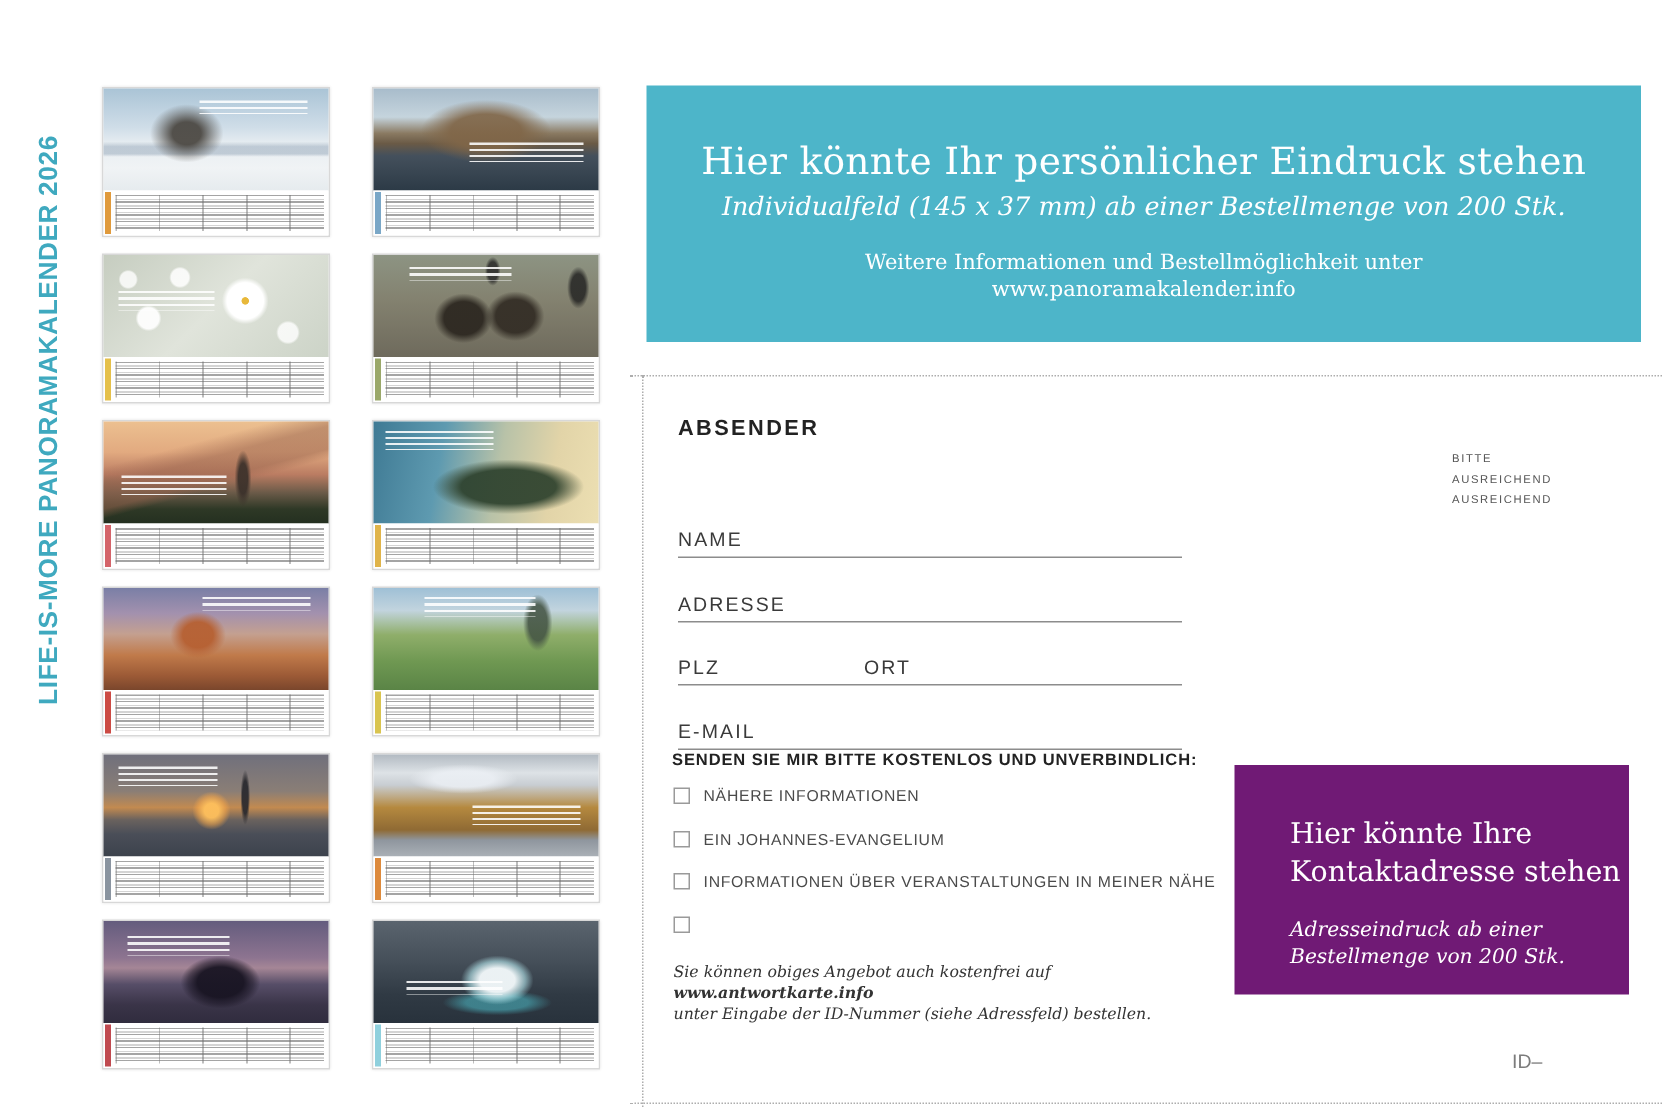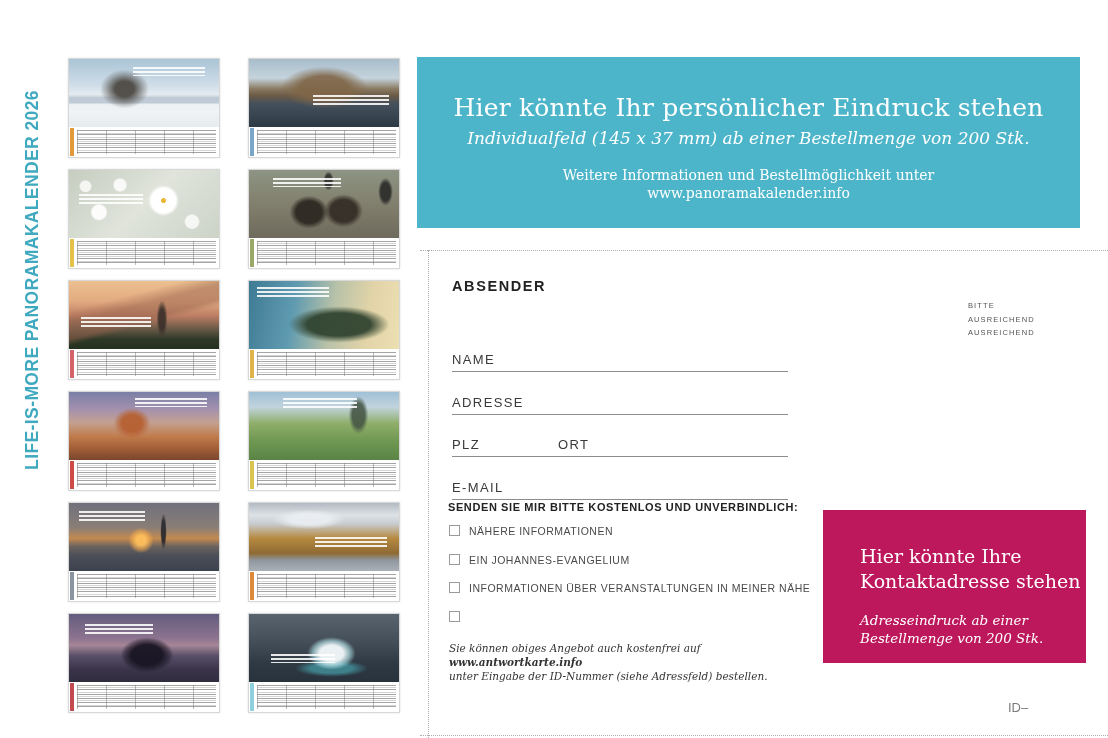--- a/index.html
+++ b/index.html
@@ -88,40 +88,40 @@
   .v5{left:12px;top:36px;width:70px;height:13px;}
   .v6{left:8px;top:6px;width:72px;height:13px;}
   .v7{right:12px;top:6px;width:72px;height:9px;}
   .v8{left:34px;top:6px;width:74px;height:13px;}
   .v9{left:10px;top:8px;width:66px;height:13px;}
   .v10{right:12px;top:34px;width:72px;height:13px;}
   .v11{left:16px;top:10px;width:68px;height:13px;}
   .v12{left:22px;top:40px;width:64px;height:9px;}
   
   .banner{
-    position:absolute;left:417px;top:57px;width:663px;height:171px;
+    position:absolute;left:431px;top:57px;width:663px;height:171px;
     color:#fff;text-align:center;font-family:"DejaVu Serif",serif;
   }
   .banner-title{font-size:25px;margin-top:36px;letter-spacing:.2px;}
   .banner-sub{font-size:17px;font-style:italic;margin-top:6px;}
   .banner-info{font-size:14px;margin-top:18px;line-height:18px;}
   
   .dot-h{position:absolute;border-top:1px dotted #adadad;height:0;}
   .dot-v{position:absolute;border-left:1px dotted #adadad;width:0;}
   
   .form-title{
     position:absolute;left:452px;top:278px;
     font-size:14.5px;font-weight:bold;letter-spacing:1.6px;color:#222;
   }
   .field{position:absolute;left:452px;width:336px;border-bottom:1px solid #8c8c8c;}
   .field-label{
     font-size:13px;letter-spacing:1.4px;color:#3a3a3a;
     display:inline-block;padding-bottom:4px;margin-top:40px;
   }
-  .field-label.ort{position:absolute;left:106px;bottom:0;padding-bottom:4px;}
+  .field-label.ort{position:absolute;left:124px;bottom:0;padding-bottom:4px;}
   
   .req-heading{
     position:absolute;left:448px;top:501px;
     font-size:11px;font-weight:bold;letter-spacing:.6px;color:#222;
   }
   .chk-list{position:absolute;left:449px;top:525px;}
   .chk-row{display:flex;height:28.5px;}
   .chk-box{
     width:9px;height:9px;border:1px solid #9a9a9a;background:#fff;
     display:inline-block;flex:0 0 auto;
@@ -318,21 +318,21 @@
   <span>Sie können obiges Angebot auch kostenfrei auf </span><b>www.antwortkarte.info</b><br>
   <span>unter Eingabe der ID-Nummer (siehe Adressfeld) bestellen.</span>
 </div>
 
 <div class="postage">
     <div>BITTE</div>
     <div>AUSREICHEND</div>
     <div>AUSREICHEND</div>
   </div>
 
-<div class="contact" style="background:#be185d">
+<div class="contact" style="background:#701a75">
   <div class="contact-title">
     <div>Hier könnte Ihre</div>
     <div>Kontaktadresse stehen</div>
   </div>
   <div class="contact-sub">
     <div>Adresseindruck ab einer</div>
     <div>Bestellmenge von 200 Stk.</div>
   </div>
 </div>
 

